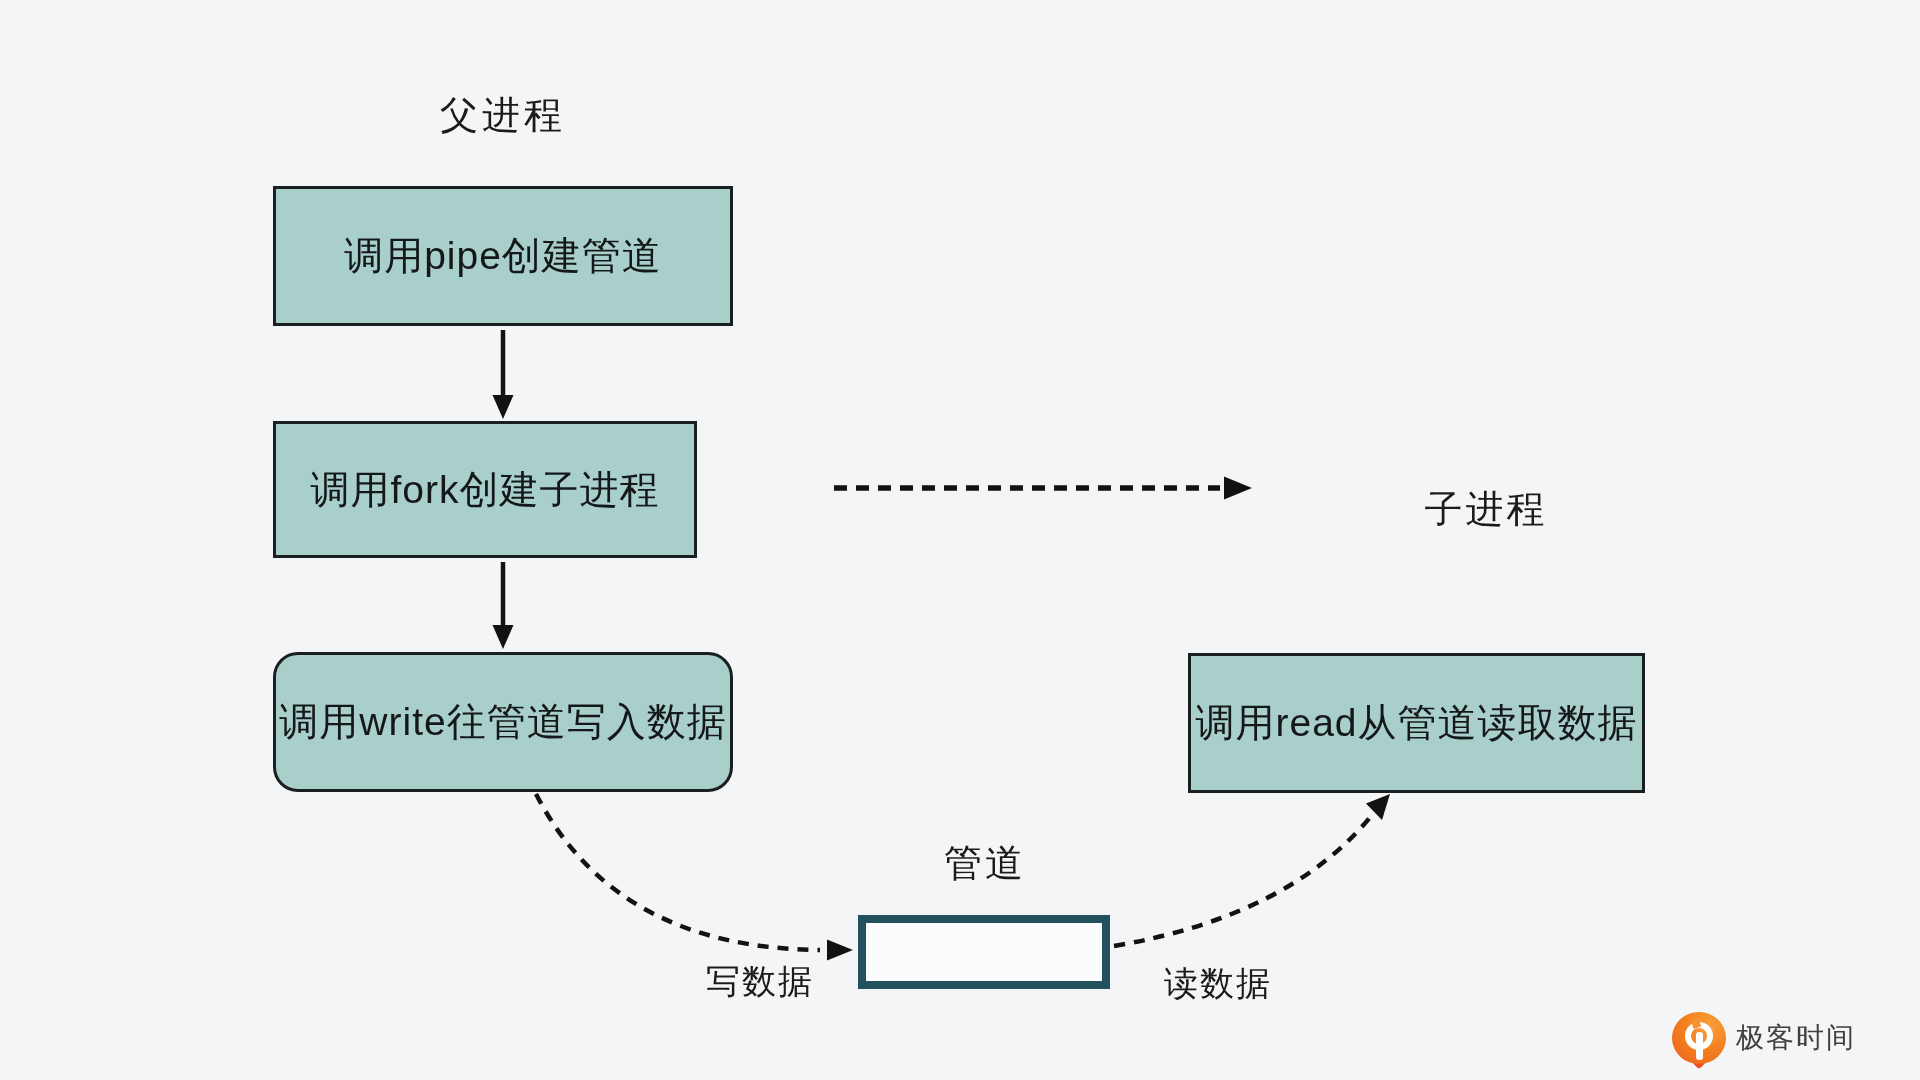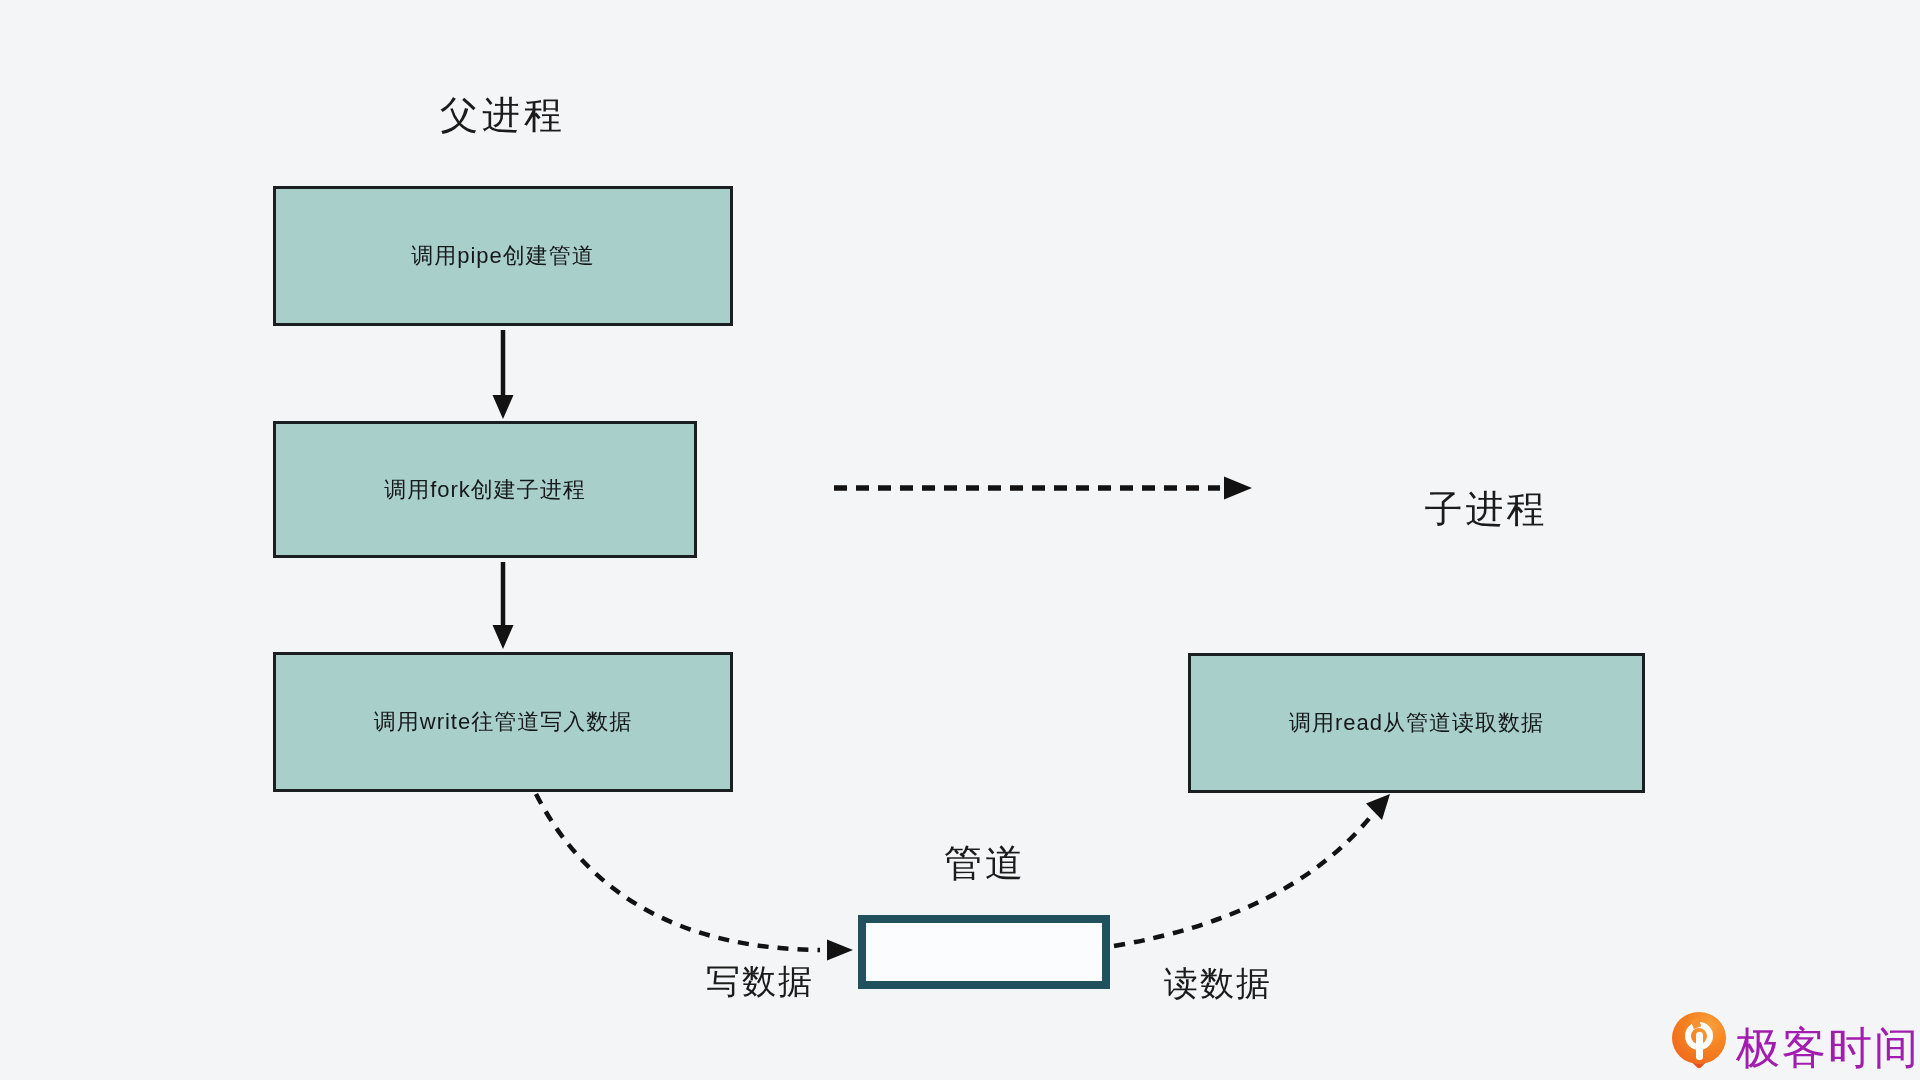--- a/index.html
+++ b/index.html
@@ -31,28 +31,28 @@
     margin-top: 8px;
   }
   .flow-box {
     position: absolute;
     box-sizing: border-box;
     background: #a9cfcb;
     border: 3px solid #1c1f22;
     display: flex;
     align-items: center;
     justify-content: center;
-    font-size: 22px;
+    font-size: 39px;
     letter-spacing: 1px;
     color: #15181b;
     white-space: nowrap;
   }
   .box-create-pipe { left: 273px; top: 186px; width: 460px; height: 140px; }
   .box-fork       { left: 273px; top: 421px; width: 424px; height: 137px; }
-  .box-write      { left: 273px; top: 652px; width: 460px; height: 140px; }
+  .box-write      { left: 273px; top: 652px; width: 460px; height: 140px; border-radius: 25px; }
   .box-read       { left: 1188px; top: 653px; width: 457px; height: 140px; }
 
   .pipe-box {
     position: absolute;
     left: 858px;
     top: 915px;
     width: 252px;
     height: 74px;
     box-sizing: border-box;
     background: #fbfcfd;
@@ -124,24 +124,24 @@
     top: 20px;
     width: 7px;
     height: 28px;
     background: #ffffff;
     border-radius: 3px;
   }
   .logo-text {
     position: absolute;
     left: 66px;
     top: 11px;
-    font-size: 44px;
+    font-size: 28px;
     font-weight: 500;
     letter-spacing: 2px;
-    color: #a21caf;
+    color: #404040;
     white-space: nowrap;
   }
 </style>
 </head>
 <body>
 
 <div class="stage">
 
   <svg class="overlay-svg" width="1920" height="1080" viewBox="0 0 1920 1080">
     <g>

